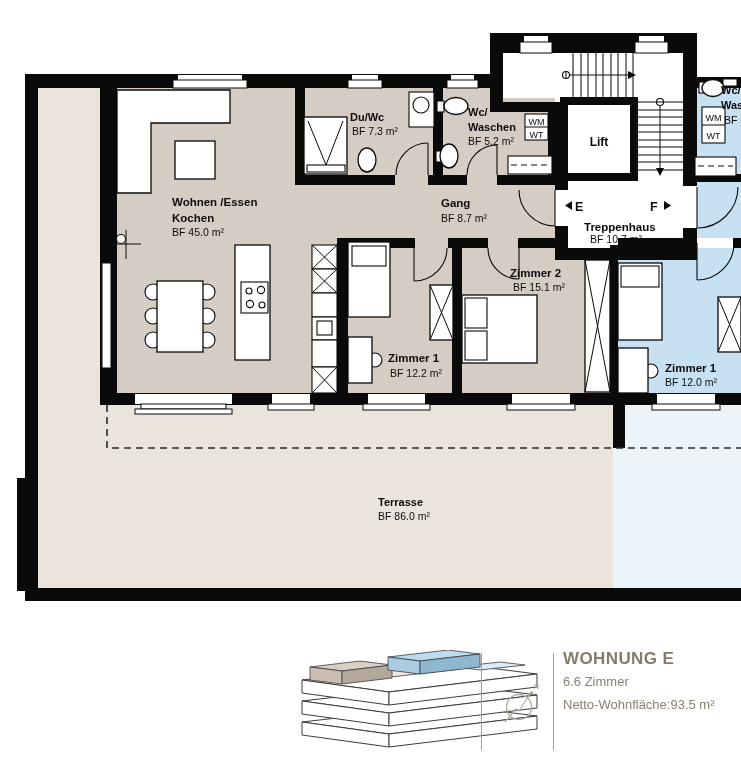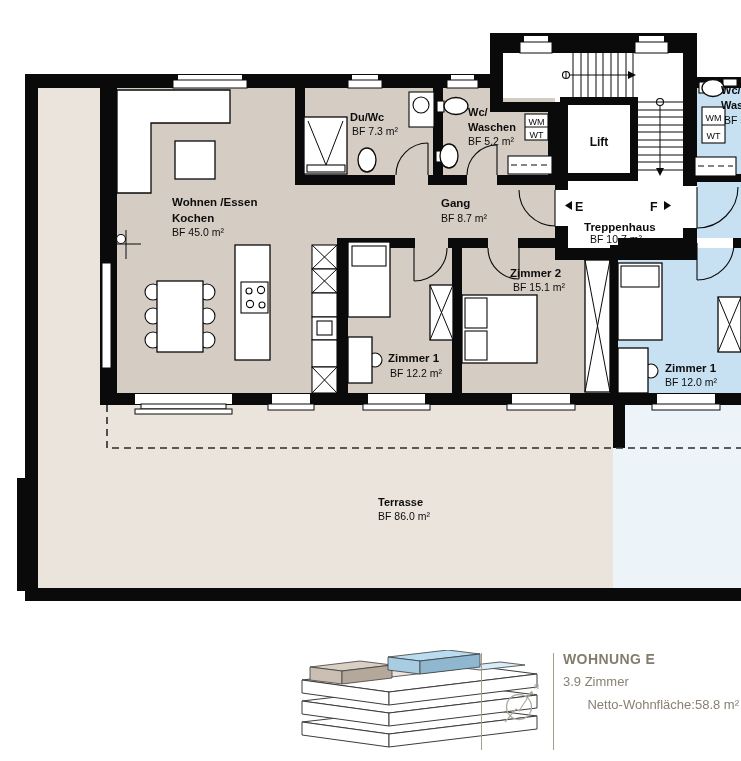--- a/index.html
+++ b/index.html
@@ -17,23 +17,23 @@
   .wl{fill:#0a0a0a;}
   .fw{fill:#ffffff;stroke:#0a0a0a;stroke-width:1.3;}
   .fwt{fill:#ffffff;stroke:#0a0a0a;stroke-width:1.1;}
   .ln{stroke:#0a0a0a;stroke-width:1.1;fill:none;}
   .arc{stroke:#0a0a0a;stroke-width:1.1;fill:none;}
   .tread{stroke:#0a0a0a;stroke-width:1;fill:none;}
   
   .legend-divider{position:absolute;width:1px;height:97px;top:653px;background:#a49e93;}
   #legend-info{position:absolute;left:563px;top:652px;width:176px;color:#8a8173;
                font-size:13px;line-height:14px;}
-  #legend-info .title{font-weight:bold;font-size:14px;letter-spacing:.4px;color:#847c6c;margin-bottom:9px;}
+  #legend-info .title{font-weight:bold;font-size:17px;letter-spacing:.4px;color:#847c6c;margin-bottom:9px;}
   #legend-info .sub{margin-bottom:9px;}
-  #legend-info .row{display:flex;justify-content:flex-end;margin-bottom:9px;}
+  #legend-info .row{display:flex;justify-content:flex-start;margin-bottom:9px;}
   #legend-info .row .val{text-align:right;}
 </style>
 </head>
 <body>
 
 <div id="stage">
 
 <svg id="plan" width="741" height="615" viewBox="0 0 741 615">
 
   <g>
@@ -416,20 +416,20 @@
   <circle cx="24" cy="27" r="12.5" fill="none" stroke="#b0aba1" stroke-width="1.3"></circle>
   <path d="M10,42 L21,29 L24,31 L37,11" fill="none" stroke="#b0aba1" stroke-width="1.2"></path>
   <polygon points="37,11 33.5,13.5 39,15" fill="#b0aba1"></polygon>
   <text x="39" y="9" font-size="7" fill="#b0aba1" font-family="Liberation Sans, sans-serif">N</text>
 </svg>
 
 <div class="legend-divider" style="left:553px;"></div>
 
 <div id="legend-info">
   <div class="title">WOHNUNG E</div>
-  <div class="sub">3.9 Zimmer</div>
+  <div class="sub">6.6 Zimmer</div>
   <div class="row">
     <span class="lbl">Netto-Wohnfläche:</span>
-    <span class="val">58.8 m²</span>
+    <span class="val">93.5 m²</span>
   </div>
 </div>
 
 </div>
 
 </body></html>

